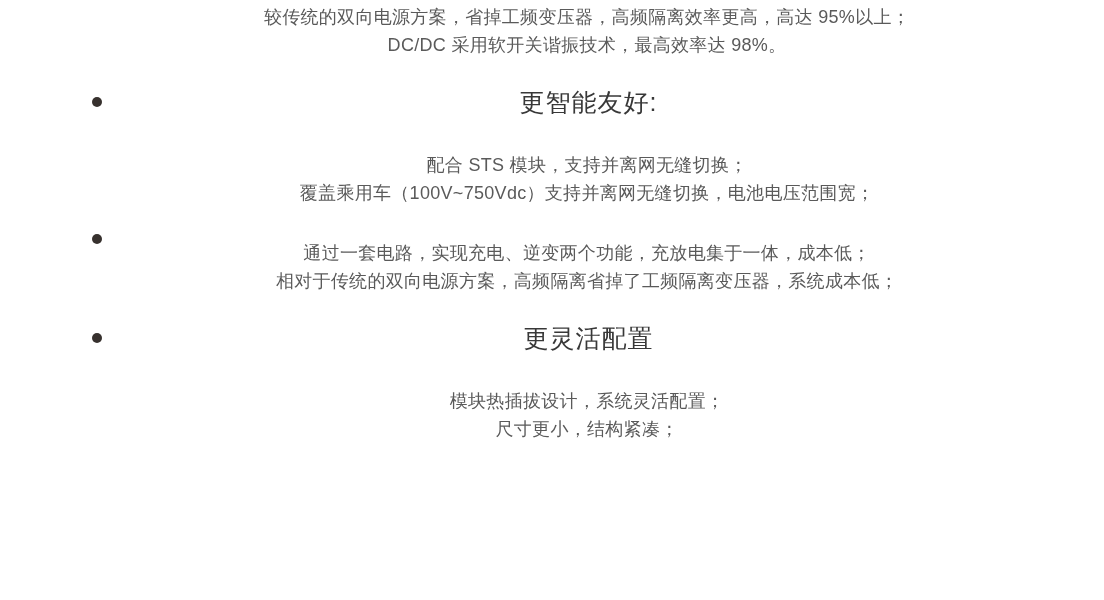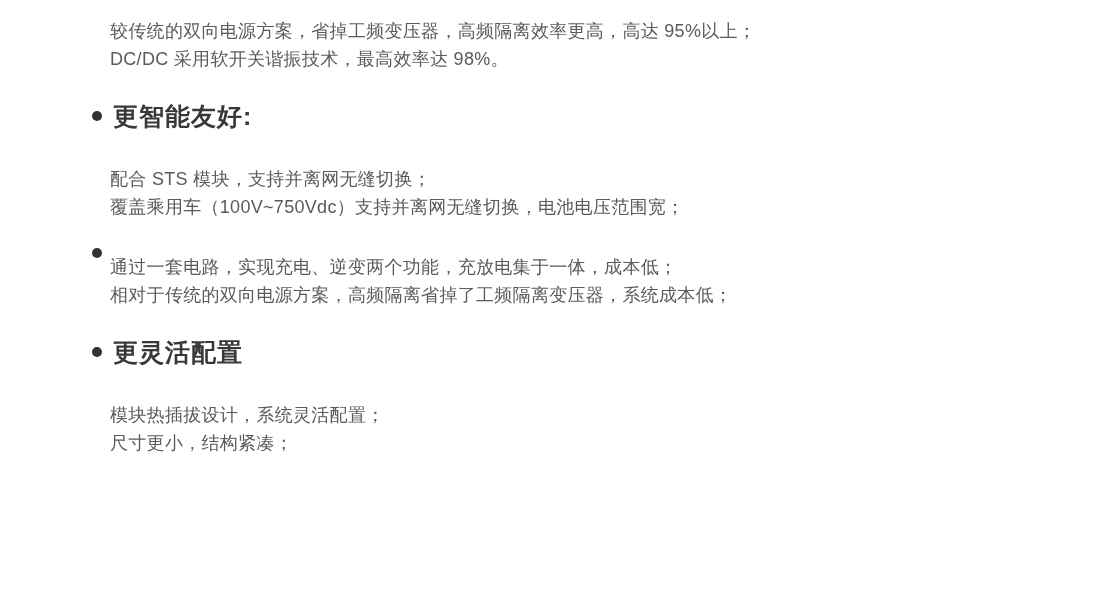--- a/index.html
+++ b/index.html
@@ -10,36 +10,37 @@
   body {
     width: 1104px;
     height: 600px;
     overflow: hidden;
     font-family: "Liberation Sans", sans-serif;
   }
   .content {
     box-sizing: border-box;
     width: 1104px;
     height: 458px;
-    padding: 17px 40px 0 110px;
+    padding: 3px 40px 0 110px;
+    text-align: center;
   }
   .para p {
     margin: 0;
     font-size: 18px;
     line-height: 28px;
     letter-spacing: 0.3px;
     color: #5a5a5a;
     white-space: nowrap;
   }
   .feature-heading {
     position: relative;
     margin: 26px 0 32px 3px;
     font-size: 25px;
     line-height: 34px;
-    font-weight: bold;
+    font-weight: normal;
     letter-spacing: 1px;
     color: #383838;
     white-space: nowrap;
   }
   .feature-heading .bullet {
     position: absolute;
     left: -21px;
     top: 50%;
     transform: translateY(-50%);
     width: 10px;

